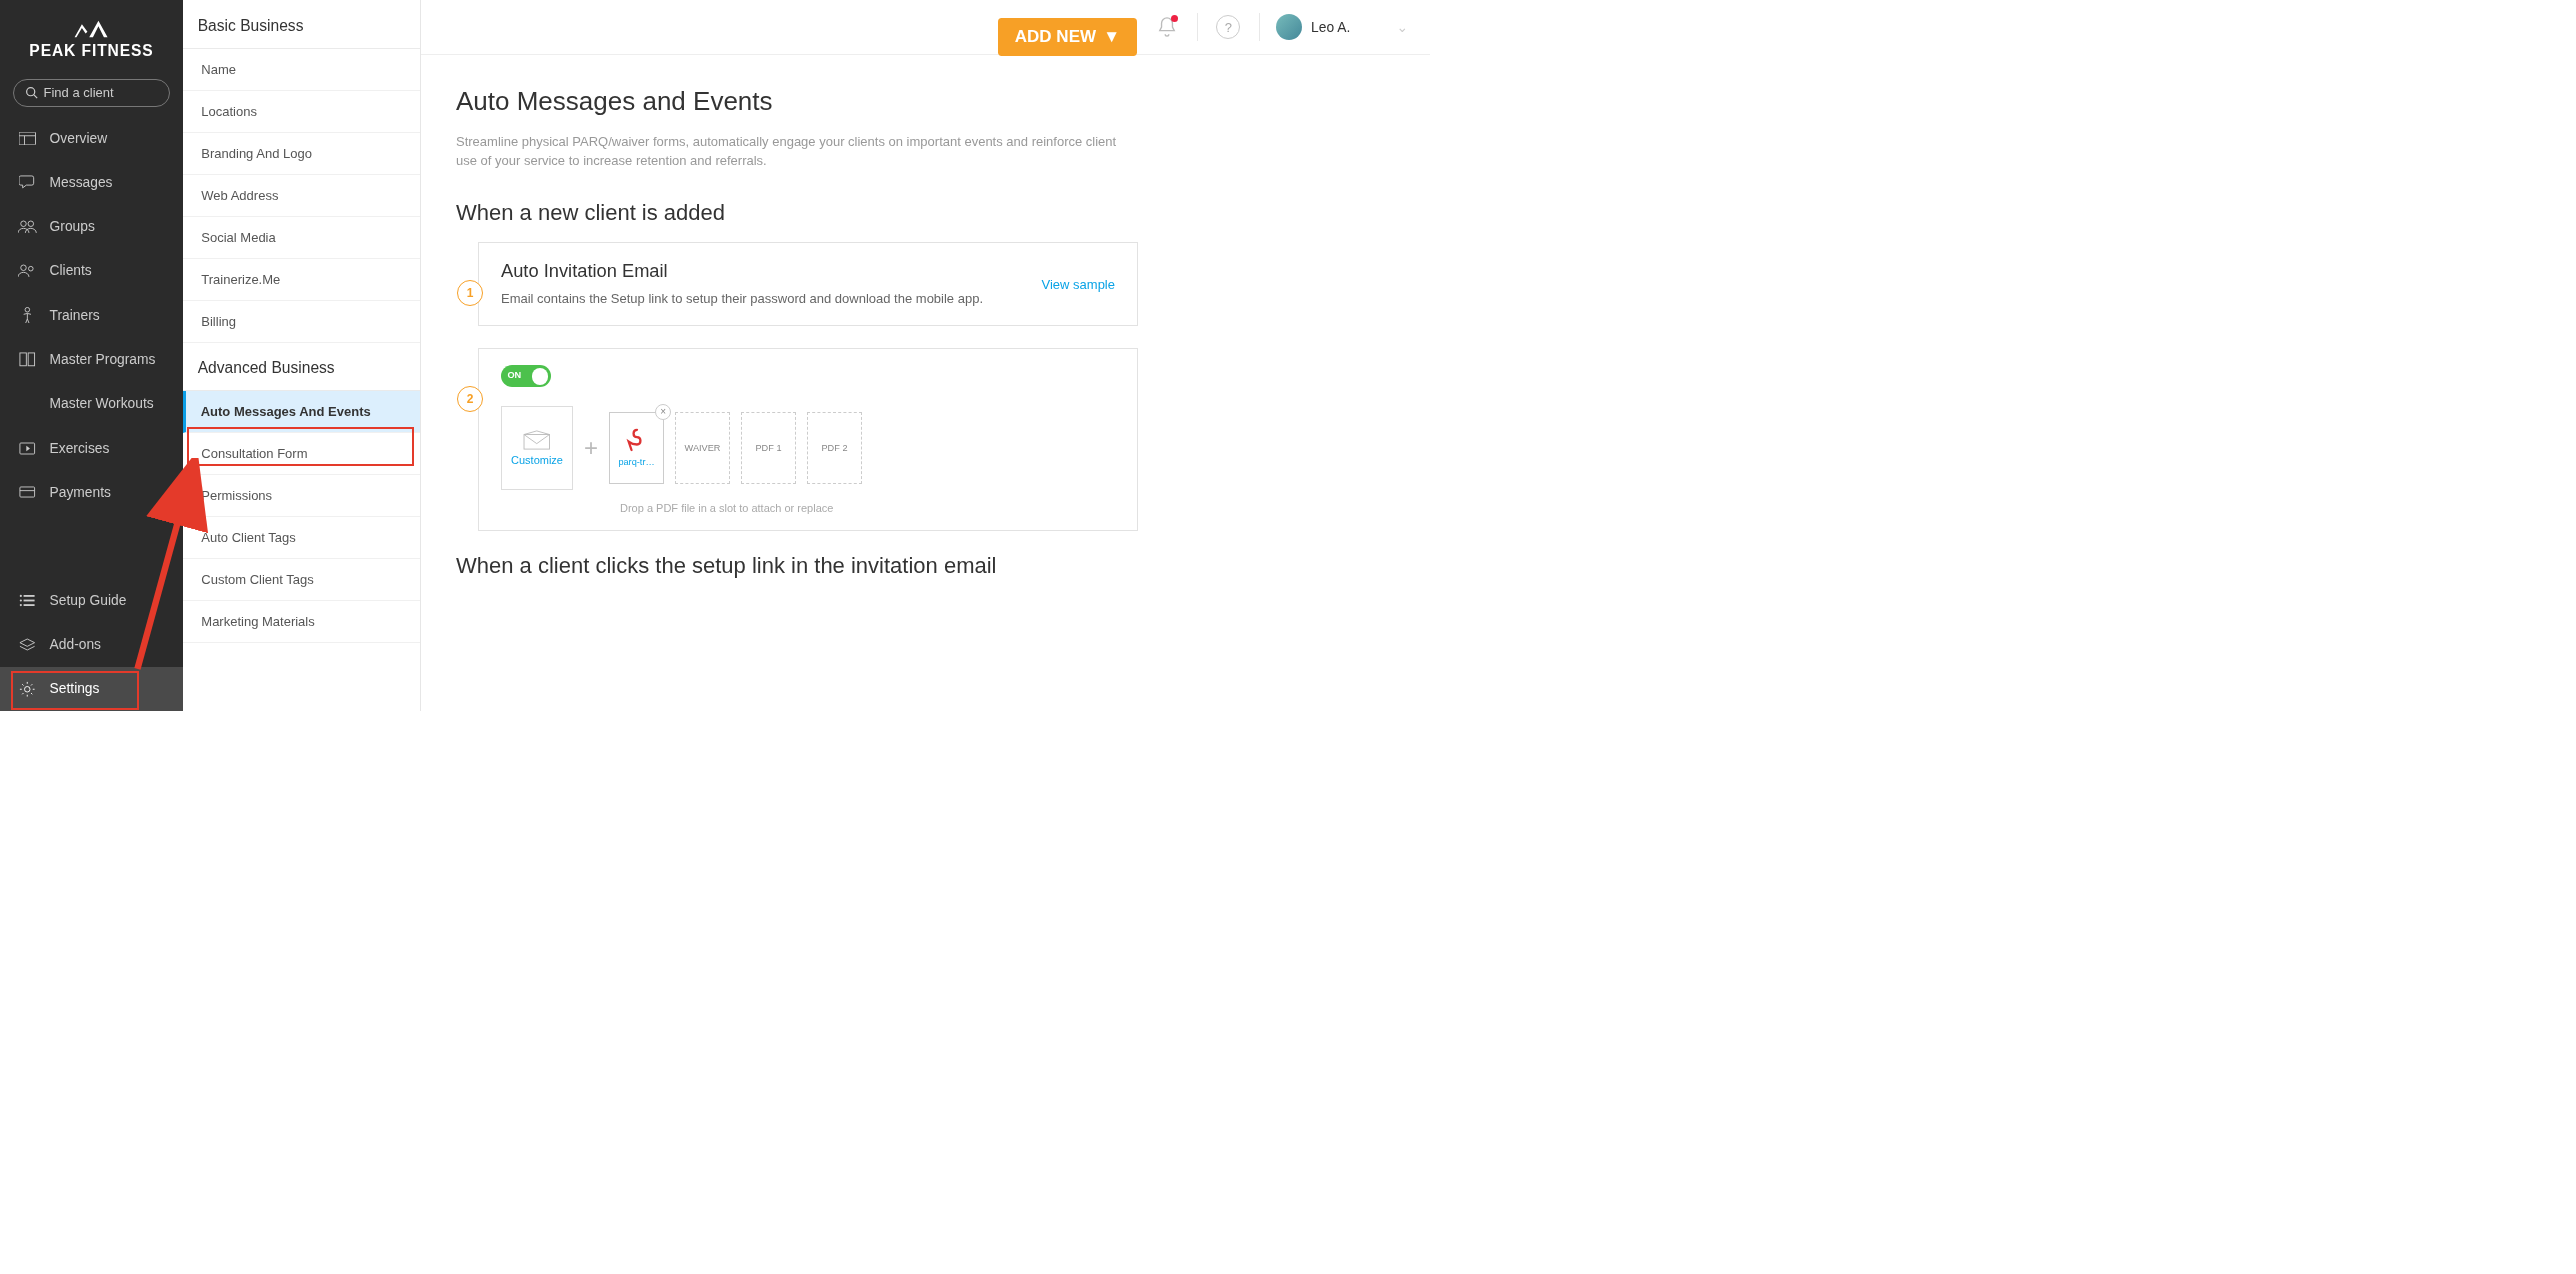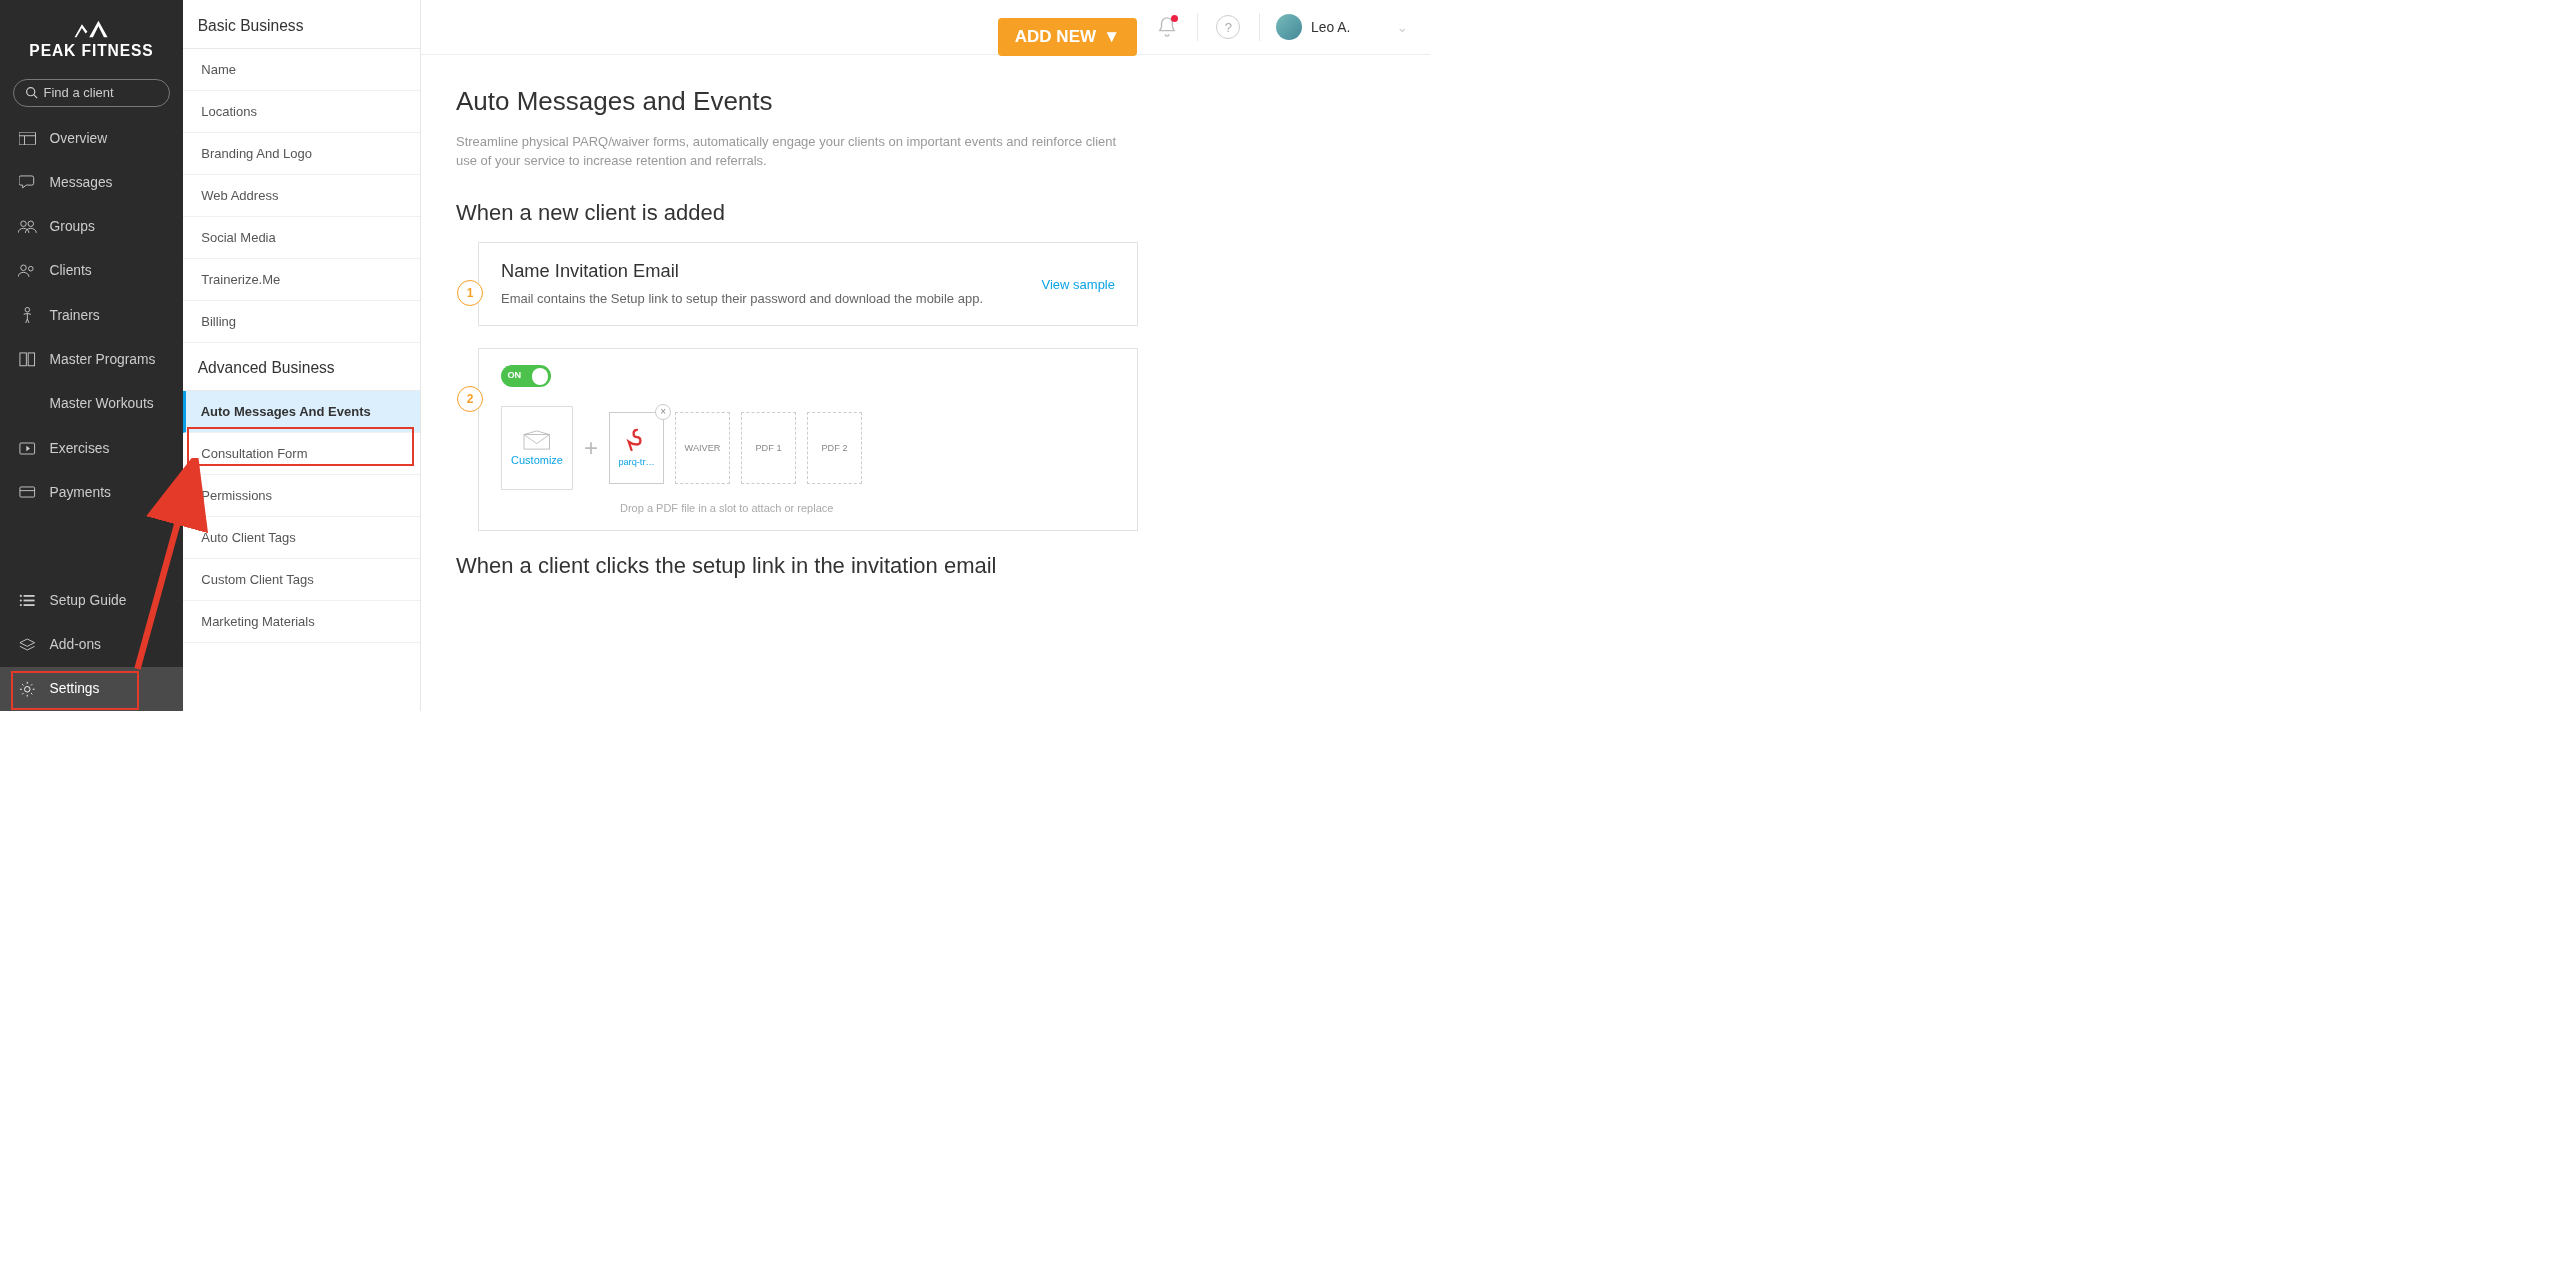--- a/index.html
+++ b/index.html
@@ -235,21 +235,21 @@
     <div class="content">
       <h1>Auto Messages and Events</h1>
       <p class="subtitle">Streamline physical PARQ/waiver forms, automatically engage your clients on important events and reinforce client use of your service to increase retention and referrals.</p>
 
       <h2>When a new client is added</h2>
 
       <div class="card">
         <div class="card-num">1</div>
         <div class="card-head">
           <div>
-            <div class="card-title">Name Invitation Email</div>
+            <div class="card-title">Auto Invitation Email</div>
             <div class="card-desc">Email contains the Setup link to setup their password and download the mobile app.</div>
           </div>
           <a class="view-sample">View sample</a>
         </div>
       </div>
 
       <div class="card">
         <div class="card-num">2</div>
         <div class="card-head">
           <div class="toggle">

